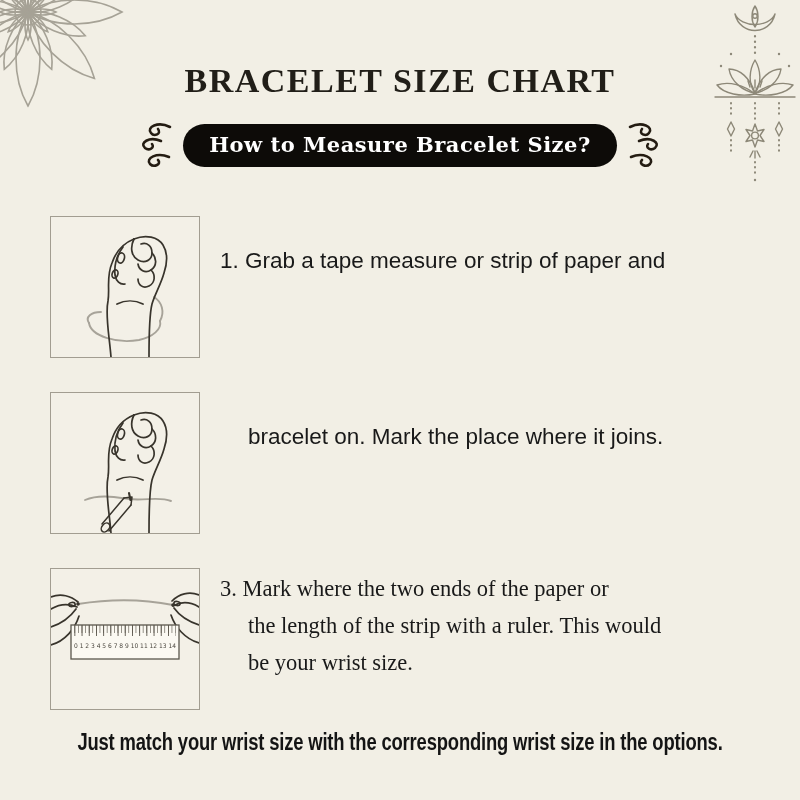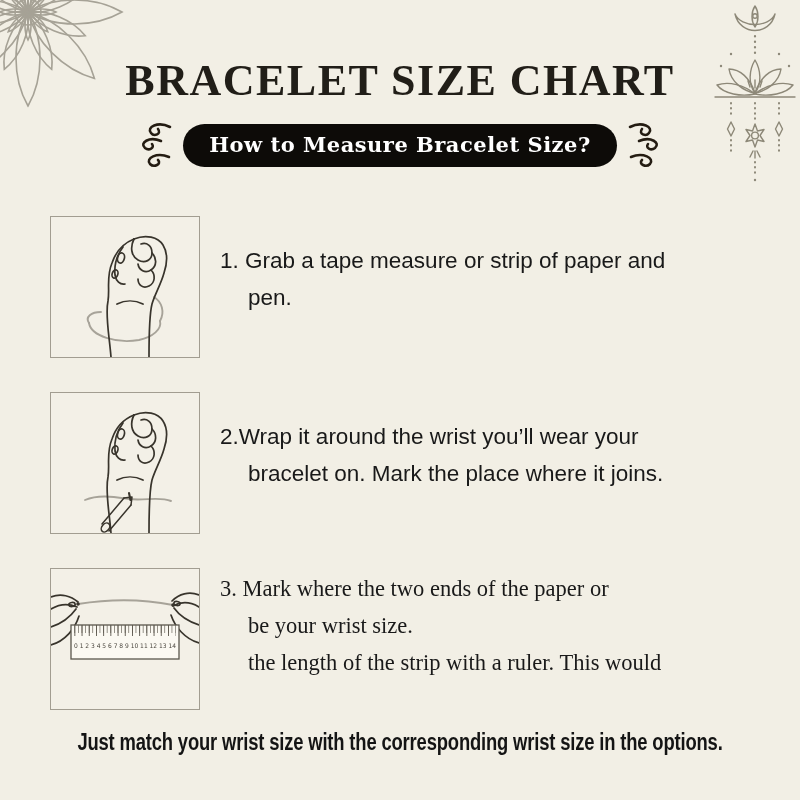--- a/index.html
+++ b/index.html
@@ -9,21 +9,21 @@
     font-family:"Liberation Sans", sans-serif; color:#1b1916;
   }
   
   .mandala { position:absolute; left:-82px; top:-98px; width:220px; height:220px; }
   .lotus   { position:absolute; left:695px; top:4px; width:120px; height:192px; }
 
   
   .header { position:relative; text-align:center; padding-top:56px; }
   .title {
     margin:0; font-family:"Liberation Serif", serif; font-weight:700;
-    font-size:44px; line-height:50px; letter-spacing:1.5px; color:#211e18;
+    font-size:34px; line-height:50px; letter-spacing:1.5px; color:#211e18;
   }
   .badge-row { margin-top:14px; display:flex; justify-content:center; align-items:center; gap:9px; }
   .flourish { width:38px; height:50px; }
   .flourish.flip { transform:scaleX(-1); }
   .badge {
     background:#0d0b08; color:#ffffff; border-radius:23px;
     padding:8px 26px 10px; font-family:"DejaVu Serif", serif;
     font-weight:700; font-size:21px; letter-spacing:0.5px; white-space:nowrap;
   }
 
@@ -167,21 +167,20 @@
             <path d="M100,53 C105,58 104,66 98,69 C92,72 87,68 87,62"></path>
             <path d="M72,30 C66,38 63,48 64,58 C65,64 69,68 74,67"></path>
             <ellipse cx="70" cy="41" rx="3.4" ry="5.2" transform="rotate(14 70 41)"></ellipse>
             <ellipse cx="64" cy="57" rx="2.8" ry="4.2" transform="rotate(20 64 57)"></ellipse>
             <path d="M66,87 C74,83 84,83 92,87"></path>
           </g>
         </svg>
       </div>
       <div class="copy copy-a">
         <div class="ln">1. Grab a tape measure or strip of paper and</div>
-        <div class="ln cont">pen.</div>
       </div>
     </div>
 
     <div class="step">
       <div class="figure">
         <svg viewBox="0 0 148 140">
           <g class="tape">
             <path d="M34,107 C48,101 64,104 78,106 C94,108 108,103 120,108"></path>
           </g>
           <g class="ink">
@@ -196,21 +195,20 @@
             <path d="M66,87 C74,83 84,83 92,87"></path>
             <path d="M78,100 L79.5,107" stroke-width="2.1"></path>
             <path d="M73,105 L51,131" stroke-width="1.5"></path>
             <path d="M80,112 L58,138" stroke-width="1.5"></path>
             <path d="M73,105 L81,104 L80,112" stroke-width="1.5"></path>
             <ellipse cx="54.5" cy="134.5" rx="5" ry="3.6" transform="rotate(-50 54.5 134.5)" stroke-width="1.5"></ellipse>
           </g>
         </svg>
       </div>
       <div class="copy copy-b">
-        <div class="ln">2.Wrap it around the wrist you’ll wear your</div>
         <div class="ln cont">bracelet on. Mark the place where it joins.</div>
       </div>
     </div>
 
     <div class="step">
       <div class="figure">
         <svg viewBox="0 0 148 140">
           <path class="tape" d="M27,35 C58,30 92,30 122,36"></path>
           <g class="ink">
             <path d="M0,28 C10,24 20,27 27,33"></path>
@@ -227,22 +225,22 @@
           <circle cx="27" cy="35" r="1.8" fill="#38342c"></circle>
           <circle cx="122" cy="36" r="1.8" fill="#38342c"></circle>
           <rect x="20" y="56" width="108" height="34" fill="#fbf9f2" stroke="#5a564c" stroke-width="1.3"></rect>
           <line x1="23.4" y1="60" x2="124.6" y2="60" stroke="#6a665c" stroke-width="8" stroke-dasharray="0.7 2.9" stroke-linecap="butt"></line>
           <line x1="23.4" y1="61.5" x2="124.6" y2="61.5" stroke="#5a564c" stroke-width="11" stroke-dasharray="0.9 6.3" stroke-linecap="butt"></line>
           <text x="74" y="79" text-anchor="middle" font-size="6.3" textLength="102" lengthAdjust="spacingAndGlyphs" fill="#4a463e" font-family="DejaVu Sans, sans-serif">0 1 2 3 4 5 6 7 8 9 10 11 12 13 14</text>
         </svg>
       </div>
       <div class="copy copy-c">
         <div class="ln">3. Mark where the two ends of the paper or</div>
+        <div class="ln cont">the length of the strip with a ruler. This would</div>
         <div class="ln cont">be your wrist size.</div>
-        <div class="ln cont">the length of the strip with a ruler. This would</div>
       </div>
     </div>
 
   </div>
 
   <div class="footer">Just match your wrist size with the corresponding wrist size in the options.</div>
 
 </div>
 
 </body></html>

